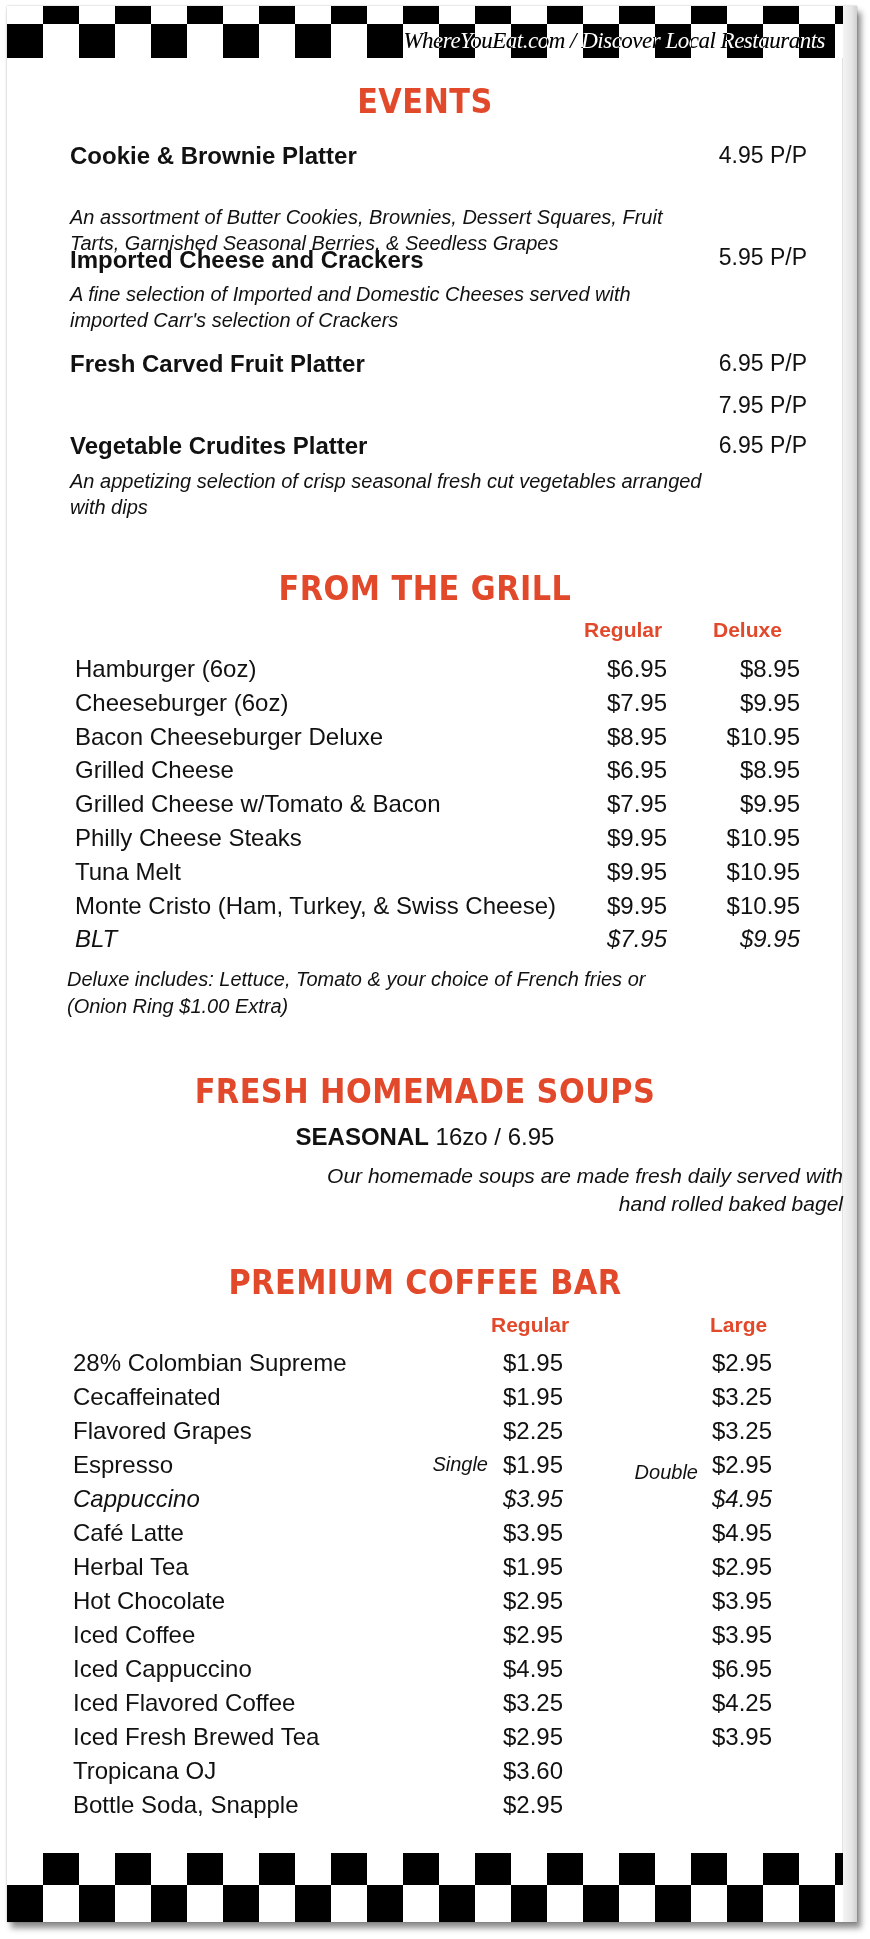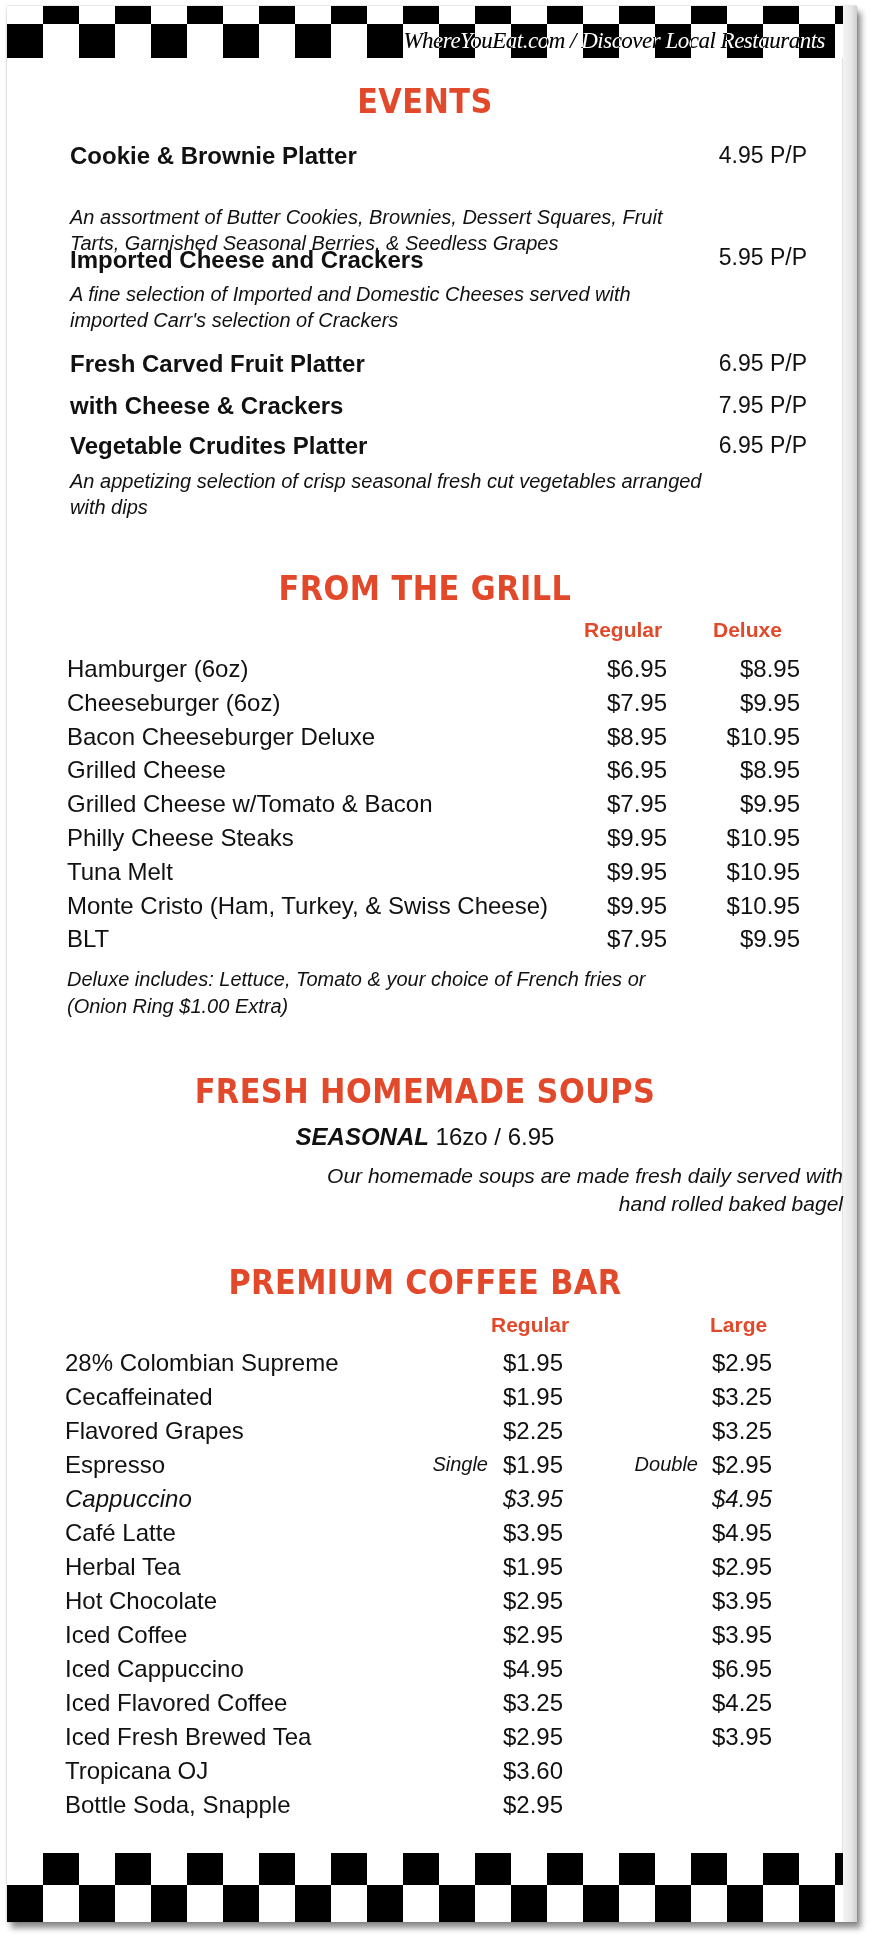--- a/index.html
+++ b/index.html
@@ -36,30 +36,30 @@
     position: absolute; left: 0; width: 836px; text-align: center;
     color: #e2492b; font-weight: bold; font-size: 33px; letter-spacing: 0.5px;
     font-family: "DejaVu Sans", "Liberation Sans", sans-serif;
     transform: scaleX(0.92);
   }
   .item-name { position: absolute; font-size: 24px; font-weight: bold; color: #111; white-space: nowrap; }
   .item-price { position: absolute; right: 50px; font-size: 23px; color: #111; white-space: nowrap; }
   .item-desc { position: absolute; font-size: 20px; font-style: italic; color: #111; line-height: 26px; width: 640px; }
   .col-head { position: absolute; color: #e2492b; font-weight: bold; font-size: 21px; }
   .grid-row { position: absolute; left: 60px; width: 740px; height: 34px; font-size: 24px; }
-  .grid-row .name { position: absolute; left: 0; top: 0; white-space: nowrap; }
+  .grid-row .name { position: absolute; left: 8px; top: 0; white-space: nowrap; }
   .grid-row .p1 { position: absolute; right: 140px; top: 0; text-align: right; }
   .grid-row .p2 { position: absolute; right: 7px; top: 0; text-align: right; }
   .coffee-row .p1 { right: 242px; }
   .coffee-row .p2 { right: 33px; }
   .coffee-row .label1 { position: absolute; right: 317px; top: 2px; font-style: italic; font-size: 20px; }
-  .coffee-row .label2 { position: absolute; right: 107px; top: 2px; font-style: italic; font-size: 20px; }
+  .coffee-row .label2 { position: absolute; right: 107px; top: 10px; font-style: italic; font-size: 20px; }
   .note { position: absolute; left: 60px; font-size: 20px; font-style: italic; line-height: 27px; }
   .soup-line { position: absolute; left: 0; width: 836px; text-align: center; font-size: 24px; }
-  .soup-line b { font-style: italic; }
+  .soup-line b { }
   .soup-desc { position: absolute; left: 0; width: 836px; text-align: right; font-size: 21px; font-style: italic; line-height: 28px; }
 </style>
 </head>
 <body>
 
 <div class="page">
   <div class="page-fold"></div>
 
   <div class="checker top-checker">
     <div class="checker-row r1">
@@ -123,21 +123,20 @@
   <div class="item-price" style="top:136px;">4.95 P/P</div>
   <div class="item-desc" style="left:63px; top:170px;margin-top:28px;">An assortment of Butter Cookies, Brownies, Dessert Squares, Fruit Tarts, Garnished Seasonal Berries, &amp; Seedless Grapes</div>
 
   <div class="item-name" style="left:63px; top:240px;">Imported Cheese and Crackers</div>
   <div class="item-price" style="top:238px;">5.95 P/P</div>
   <div class="item-desc" style="left:63px; top:275px;">A fine selection of Imported and Domestic Cheeses served with imported Carr's selection of Crackers</div>
 
   <div class="item-name" style="left:63px; top:344px;">Fresh Carved Fruit Platter</div>
   <div class="item-price" style="top:344px;">6.95 P/P</div>
 
-  <div class="item-name" style="left:63px; top:386px;">with Cheese &amp; Crackers</div>
   <div class="item-price" style="top:386px;">7.95 P/P</div>
 
   <div class="item-name" style="left:63px; top:426px;">Vegetable Crudites Platter</div>
   <div class="item-price" style="top:426px;">6.95 P/P</div>
   <div class="item-desc" style="left:63px; top:462px;">An appetizing selection of crisp seasonal fresh cut vegetables arranged with dips</div>
 
   <div class="section-title" style="top:563px;">FROM THE GRILL</div>
   <div class="col-head" style="left:577px; top:612px;">Regular</div>
   <div class="col-head" style="left:706px; top:612px;">Deluxe</div>
 
@@ -175,21 +174,21 @@
       <div class="grid-row" style="top: 851.8px;">
         <span class="name">Tuna Melt</span>
         <span class="p1">$9.95</span>
         <span class="p2">$10.95</span>
       </div>
       <div class="grid-row" style="top: 885.6px;">
         <span class="name">Monte Cristo (Ham, Turkey, &amp; Swiss Cheese)</span>
         <span class="p1">$9.95</span>
         <span class="p2">$10.95</span>
       </div>
-      <div class="grid-row" style="top: 919.4px;">
+      <div class="grid-row" style="top: 919.4px; font-style: italic;">
         <span class="name">BLT</span>
         <span class="p1">$7.95</span>
         <span class="p2">$9.95</span>
       </div>
     </div>
 
   <div class="note" style="top:960px;">
     <div>Deluxe includes: Lettuce, Tomato &amp; your choice of French fries or</div>
     <div>(Onion Ring $1.00 Extra)</div>
   </div>

